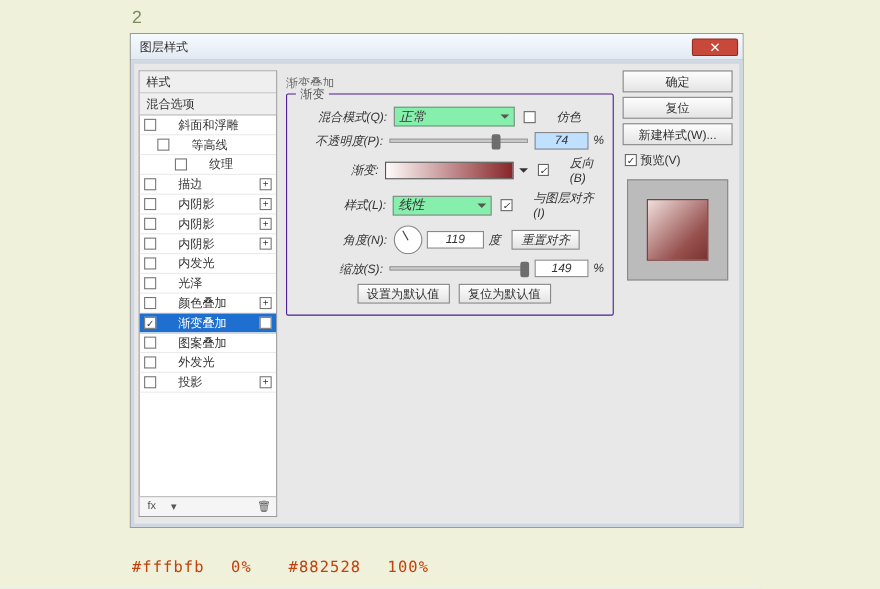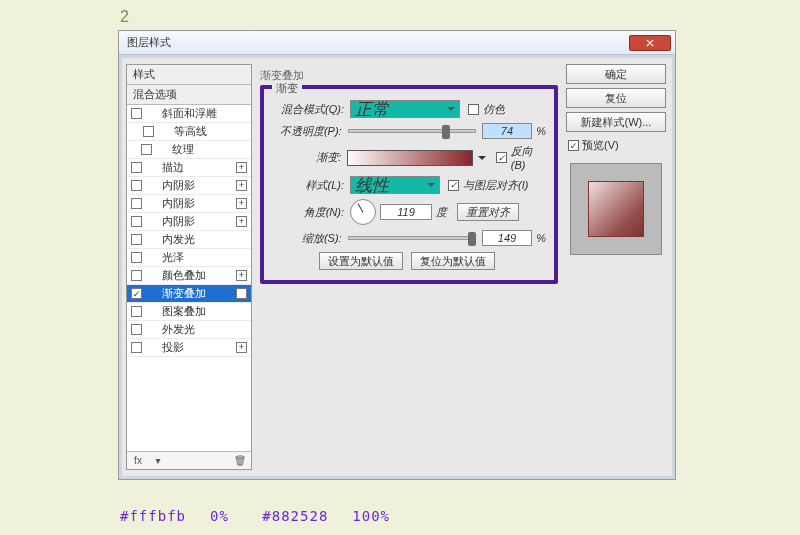--- a/index.html
+++ b/index.html
@@ -1,18 +1,18 @@
 <!DOCTYPE html>
 <html><head>
 <meta charset="utf-8">
 <style>
   * { box-sizing: border-box; margin: 0; padding: 0; }
   body { font-family: "Microsoft YaHei", sans-serif; font-size: 11px; background: #eff1da; width: 800px; height: 535px; position: relative; color: #333; }
   .page-label { position:absolute; left: 120px; top: 8px; color:#7a8c5d; font-size:16px; }
-  .footer-note { position:absolute; left: 120px; top: 508px; color:#6d28d9; font-family: Consolas, monospace; font-size:14px; letter-spacing:1px; }
+  .footer-note { position:absolute; left: 120px; top: 508px; color:#c2410c; font-family: Consolas, monospace; font-size:14px; letter-spacing:1px; }
   .footer-note span { margin-right: 24px; }
 
   .dialog { position:absolute; left:118px; top:30px; width:558px; height:450px; background:#f0f0f0; border:1px solid #9a9a9a; box-shadow: inset 0 0 0 4px #d9e0e6; }
   .titlebar { height:24px; background:linear-gradient(#f6fbff,#e2e9f2); border-bottom:1px solid #b6c2d1; display:flex; align-items:center; padding:0 4px; }
   .titlebar .title { flex:1; font-size:11px; padding-left:4px; }
   .close-btn { width:42px; height:16px; background:#c8493a; border:1px solid #902b1f; border-radius:2px; display:flex; align-items:center; justify-content:center;}
   .close-btn svg { width:8px; height:8px; }
 
   .body { position:absolute; top:24px; left:0; right:0; bottom:0; background:#e8e8e8; border:3px solid #cfd8e2; }
 
@@ -20,27 +20,27 @@
   .styles-head { background:#efefef; border-bottom:1px solid #bbb; font-size:11px; padding:2px 6px; }
   .styles-item { display:flex; align-items:center; gap:20px; height:18px; padding:0 4px; border-bottom:1px solid #eaeaea; font-size:11px; }
   .styles-item.selected { background:#1f6fd0; color:#fff; }
   .styles-item .cb { width:11px; height:11px; border:1px solid #777; background:#fff; display:inline-flex; align-items:center; justify-content:center; font-size:9px; color:#333;}
   .styles-item .expand { margin-left:auto; width:11px;height:11px;border:1px solid #777;background:#fff;display:inline-flex;align-items:center;justify-content:center;font-size:9px;line-height:1;}
   .styles-foot { margin-top:auto; height:18px; border-top:1px solid #bbb; display:flex; align-items:center; padding:4px 4px; gap:6px; background:#f5f5f5;}
   .foot-ico { width:14px;height:14px;display:inline-flex;align-items:center;justify-content:center;font-size:10px;color:#555;}
 
   .settings { position:absolute; left:134px; right:110px; top:6px; bottom:6px; }
   .sec-title { color:#6a6a6a; font-size:11px; margin:4px 0 2px 4px; }
-  .fieldset { border:4px solid #4c1d95; border-radius:2px; margin:0 4px 6px 4px; padding:6px 8px 10px 4px; position:relative; }
+  .fieldset { border:1px solid #4c1d95; border-radius:2px; margin:0 4px 6px 4px; padding:6px 8px 10px 15px; position:relative; }
   .legend { position:absolute; top:-8px; left:8px; background:#e8e8e8; padding:0 4px; font-size:11px; color:#555;}
   .row { display:flex; align-items:center; margin:5px 0; font-size:11px;font-style:italic; }
   .lab { width:76px; text-align:right; margin-right:6px; color:#333; }
-  .sel { border:1px solid #888; background:#14b8a6; height:18px; min-width:110px; padding:0 14px 0 4px; position:relative; display:inline-flex; align-items:center; font-size:17px;}
+  .sel { border:1px solid #888; background:#86efac; height:18px; min-width:110px; padding:0 14px 0 4px; position:relative; display:inline-flex; align-items:center; font-size:12px;}
   .sel::after { content:""; position:absolute; right:4px; top:6px; border:4px solid transparent; border-top-color:#555;}
-  .chk { display:inline-flex; align-items:center; gap:4px; margin-left:8px; }
+  .chk { display:inline-flex; align-items:center; gap:19px; margin-left:8px; }
   .chk .box { width:11px;height:11px;border:1px solid #666;background:#fff; display:inline-flex;align-items:center;justify-content:center;font-size:9px;}
   .slider { height:4px; background:#ccc; border:1px solid #999; width:132px; position:relative; margin-right:6px;}
   .slider .thumb { position:absolute; top:-5px; width:8px; height:14px; background:#6d6d6d; border-radius:2px; }
   .num { width:52px; height:16px; border:1px solid #888; background:#fff; text-align:center; font-size:11px; display:inline-flex;align-items:center;justify-content:center; }
   .num.hl { background:#bfe0ff; }
   .unit { margin-left:4px; }
   .grad-prev { width:130px; height:16px; border:1px solid #555; background:linear-gradient(to right,#fffbfb,#882528); position:relative;}
   .grad-prev::after{content:"";position:absolute;right:-14px;top:5px;border:4px solid transparent;border-top-color:#333;}
   .angle-dial { width:26px;height:26px;border:1px solid #888;border-radius:50%;background:#fff;position:relative;margin-right:4px;}
   .angle-dial::after { content:"";position:absolute;left:50%;top:50%;width:10px;height:1px;background:#333;transform-origin:left center;transform:rotate(-119deg);}
@@ -75,21 +75,21 @@
       <div class="styles-head">混合选项</div>
       <div id="styles-items">
           <div class="styles-item">
             <span class="cb"></span>
             <span>斜面和浮雕</span>
           </div>
           <div class="styles-item" style="padding-left: 16px;">
             <span class="cb"></span>
             <span>等高线</span>
           </div>
-          <div class="styles-item" style="padding-left: 14px; font-family: Liberation Serif, serif;">
+          <div class="styles-item" style="padding-left: 32px; font-family: Liberation Serif, serif;">
             <span class="cb"></span>
             <span>纹理</span>
           </div>
           <div class="styles-item">
             <span class="cb"></span>
             <span>描边</span>
             <span class="expand">+</span>
           </div>
           <div class="styles-item">
             <span class="cb"></span>

